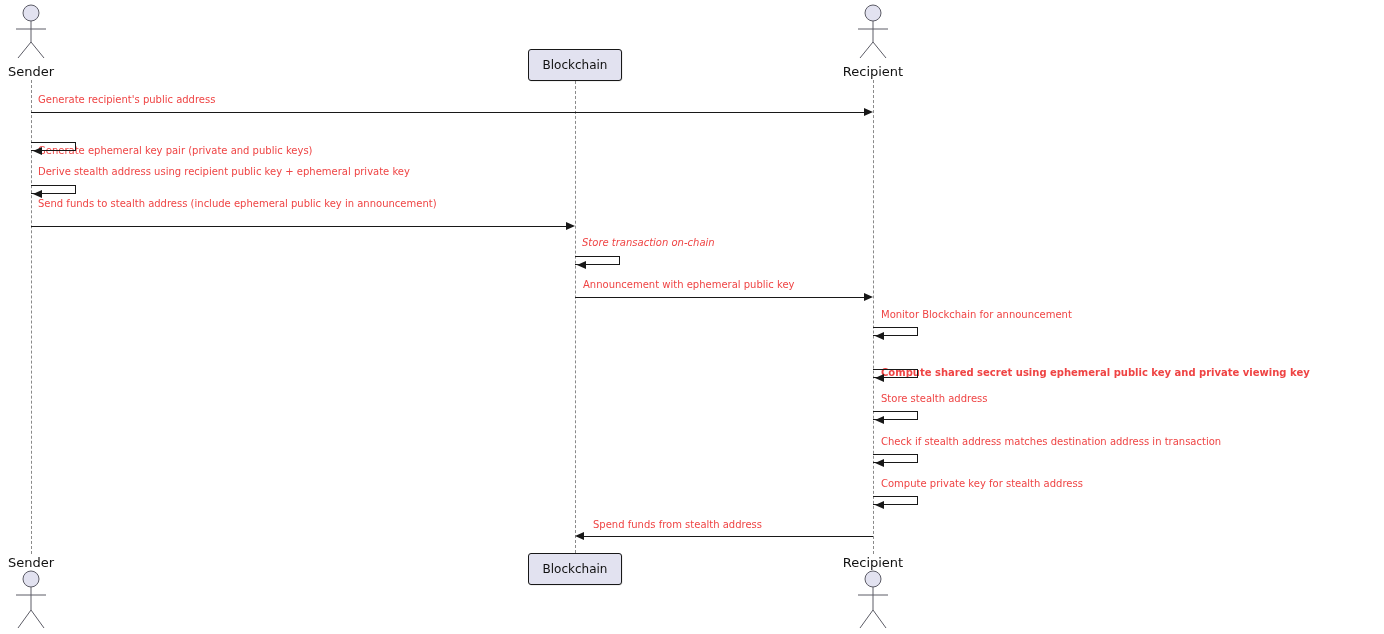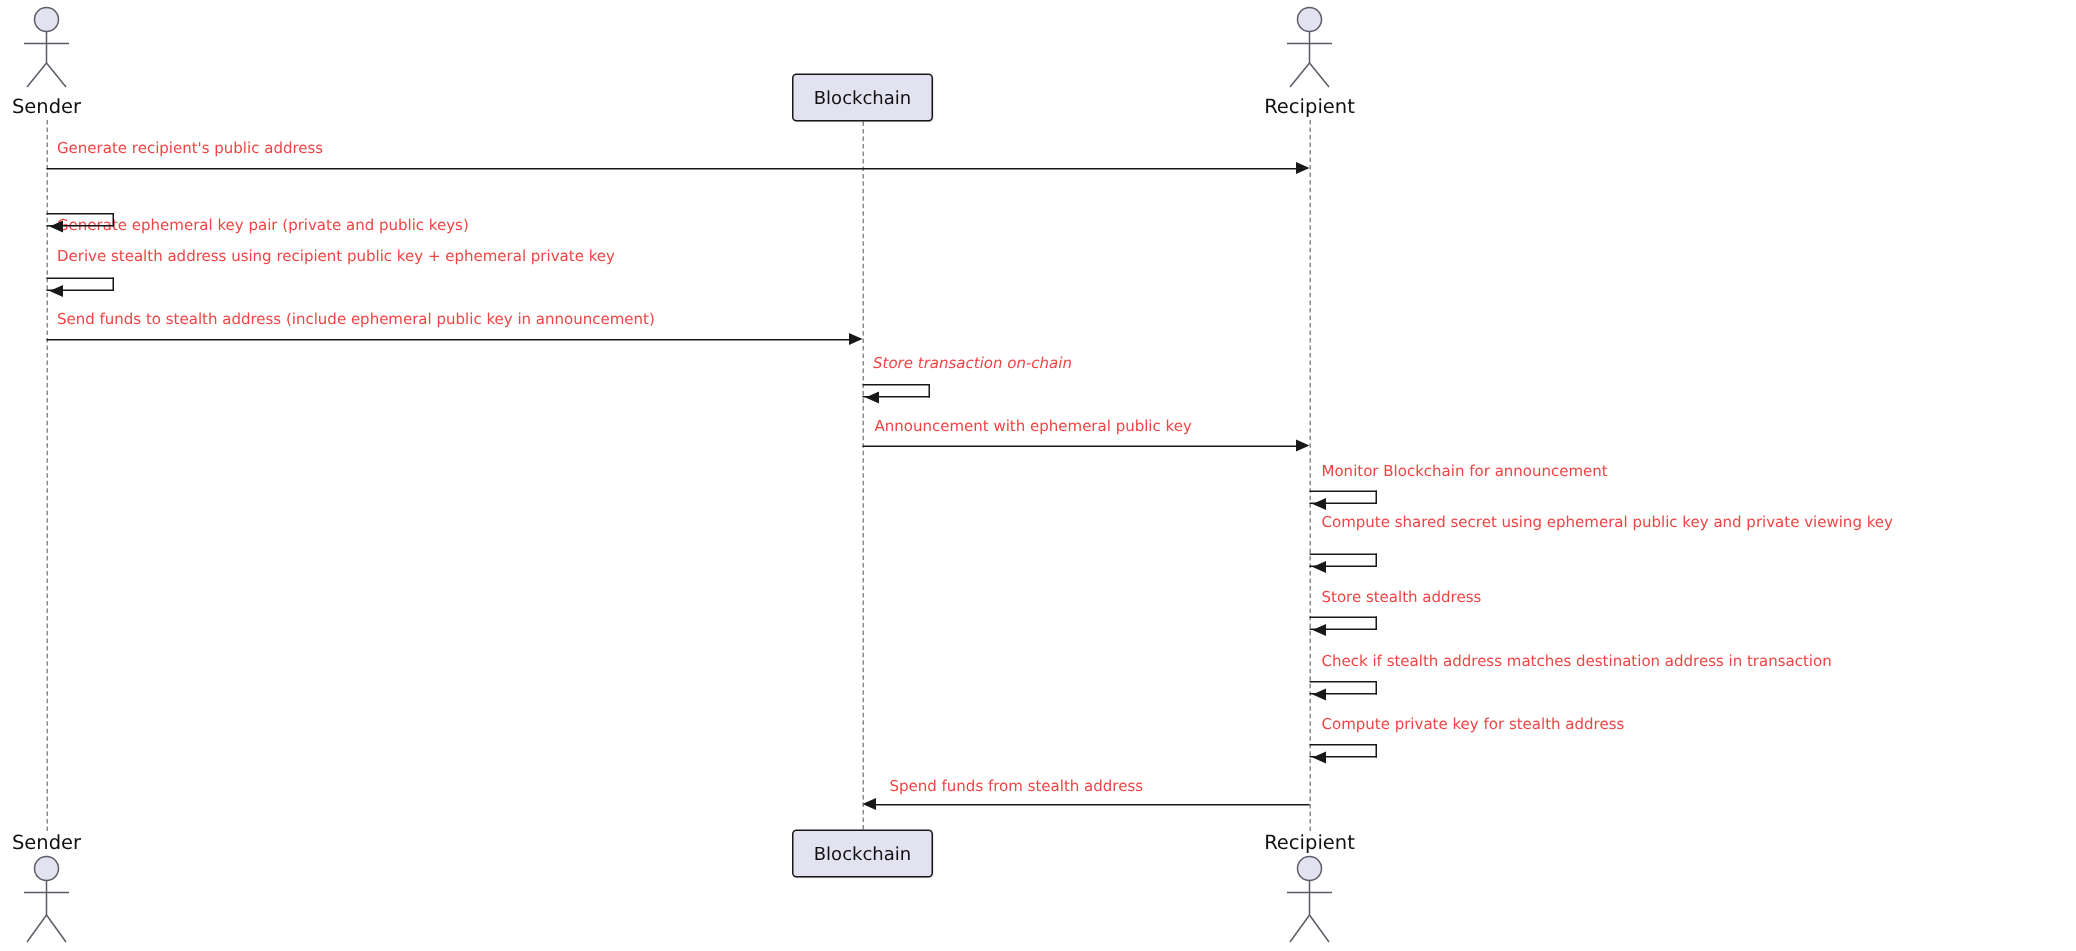--- a/index.html
+++ b/index.html
@@ -76,21 +76,21 @@
     <div class="arrL" style="left:33px;top:147px;"></div>
   </div>
 
   <div>
     <div class="msg" style="left:38px;top:166px;">Derive stealth address using recipient public key + ephemeral private key</div>
     <div class="loop" style="left:31px;top:185px;"></div>
     <div class="arrL" style="left:33px;top:190px;"></div>
   </div>
 
   <div>
-    <div class="msg" style="left:38px;top:208px;">Send funds to stealth address (include ephemeral public key in announcement)</div>
+    <div class="msg" style="left:38px;top:198px;">Send funds to stealth address (include ephemeral public key in announcement)</div>
     <div class="hline" style="left:31px;top:226px;width:536px;"></div>
     <div class="arrR" style="left:566px;top:222px;"></div>
   </div>
 
   <div>
     <div class="msg" style="left:582px;top:237px;font-style:italic;">Store transaction on-chain</div>
     <div class="loop" style="left:575px;top:256px;"></div>
     <div class="arrL" style="left:577px;top:261px;"></div>
   </div>
 
@@ -100,21 +100,21 @@
     <div class="arrR" style="left:864px;top:293px;"></div>
   </div>
 
   <div>
     <div class="msg" style="left:881px;top:309px;">Monitor Blockchain for announcement</div>
     <div class="loop" style="left:873px;top:327px;"></div>
     <div class="arrL" style="left:875px;top:332px;"></div>
   </div>
 
   <div>
-    <div class="msg" style="left:881px;top:343px;">Compute shared secret using ephemeral public key and private viewing key</div>
+    <div class="msg" style="left:881px;top:367px;font-weight:bold;">Compute shared secret using ephemeral public key and private viewing key</div>
     <div class="loop" style="left:873px;top:369px;"></div>
     <div class="arrL" style="left:875px;top:374px;"></div>
   </div>
 
   <div>
     <div class="msg" style="left:881px;top:393px;">Store stealth address</div>
     <div class="loop" style="left:873px;top:411px;"></div>
     <div class="arrL" style="left:875px;top:416px;"></div>
   </div>
 

